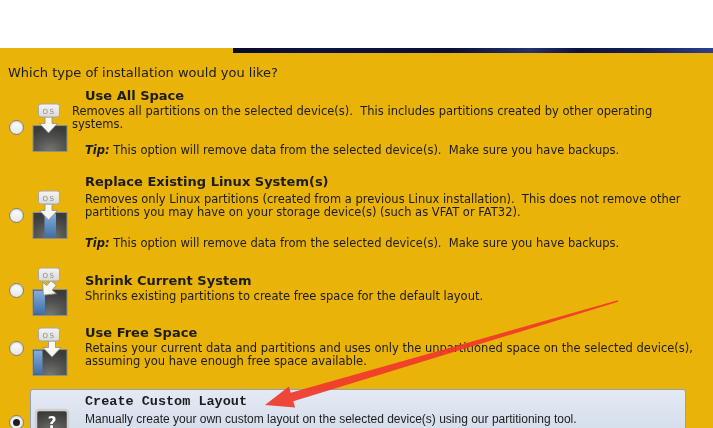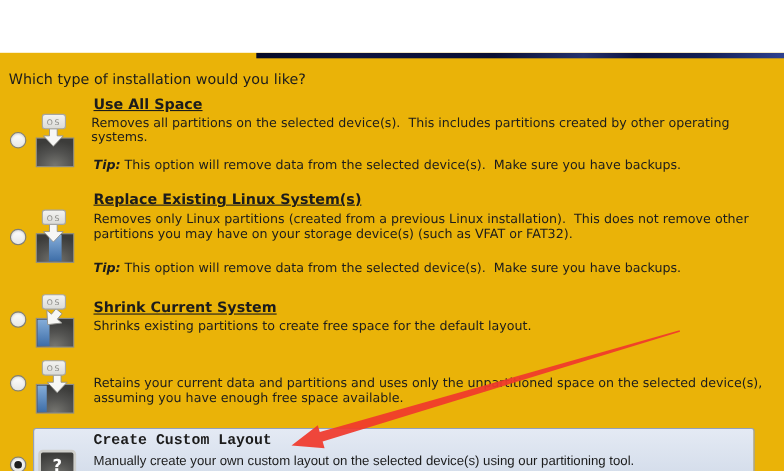--- a/index.html
+++ b/index.html
@@ -7,21 +7,21 @@
     position:relative; width:713px; height:428px;
     background:#eab308; overflow:hidden;
     font-family:"DejaVu Sans", sans-serif; color:#1c1c1c;margin-top:48px;
   }
   .topbar{
     position:absolute; left:233px; top:0; width:480px; height:5px;
     background:linear-gradient(90deg,#070b26 0%,#0d1340 18%,#0a0f33 45%,#25326e 62%,#0d1340 72%,#131f55 85%,#2e4190 100%);
   }
   .heading{ position:absolute; left:8px; top:17px; font-size:13px; }
   .abs{ position:absolute; }
-  .opt-title{ font-weight:bold; font-size:13px; white-space:nowrap;text-decoration:underline; }
+  .opt-title{ font-weight:bold; font-size:13px; white-space:nowrap; }
   .opt-desc{ font-size:11.5px; line-height:13px; width:618px; white-space:pre-wrap; }
   .opt-tip{ font-size:11.5px; white-space:pre-wrap; }
   .opt-tip b{ font-weight:bold;font-style:italic; }
   .radio{
     position:absolute; left:9px; width:13px; height:13px; border-radius:50%;
     border:1px solid #7e7e7a;
     background:linear-gradient(#ffffff,#e6e6e3);
     box-shadow:inset 0 1px 2px rgba(0,0,0,.18);
   }
   .radio.sel::after{
@@ -74,21 +74,21 @@
   <span class="radio" style="top:72px"></span>
   <svg class="abs" style="left:31px;top:55px" width="38" height="50" viewBox="0 0 38 50">
     <rect x="2" y="22.5" width="34" height="26" fill="url(#gDrive)" stroke="#8e8e8a"></rect>
     <polygon points="14,14 21,14 21,20.5 26.5,20.5 17.5,30 8.5,20.5 14,20.5" fill="#f7f7f5" stroke="#8f8f8b" stroke-width="0.8"></polygon>
     <rect x="7.5" y="1" width="21" height="13" rx="2.5" fill="url(#gTag)" stroke="#a6a6a2"></rect>
     <text x="18" y="10.5" text-anchor="middle" font-size="7" fill="#8b8b87" letter-spacing="1.5">OS</text>
   </svg>
   <div class="abs" style="left:85px;top:40px">
     <div class="opt-title">Use All Space</div>
   </div>
-  <div class="abs opt-desc" style="left:83px;top:57px">Removes all partitions on the selected device(s).  This includes partitions created by other operating systems.</div>
+  <div class="abs opt-desc" style="left:72px;top:57px">Removes all partitions on the selected device(s).  This includes partitions created by other operating systems.</div>
   <div class="abs opt-tip" style="left:85px;top:95px"><b>Tip:</b><span> This option will remove data from the selected device(s).  Make sure you have backups.</span></div>
 
   <span class="radio" style="top:160px"></span>
   <svg class="abs" style="left:31px;top:142px" width="38" height="50" viewBox="0 0 38 50">
     <rect x="2" y="22.5" width="34" height="26" fill="url(#gDrive)" stroke="#8e8e8a"></rect>
     <rect x="13.5" y="23.5" width="11.5" height="24" fill="url(#gBlue)"></rect>
     <polygon points="14,14 21,14 21,20.5 26.5,20.5 17.5,30 8.5,20.5 14,20.5" fill="#f7f7f5" stroke="#8f8f8b" stroke-width="0.8"></polygon>
     <rect x="7.5" y="1" width="21" height="13" rx="2.5" fill="url(#gTag)" stroke="#a6a6a2"></rect>
     <text x="18" y="10.5" text-anchor="middle" font-size="7" fill="#8b8b87" letter-spacing="1.5">OS</text>
   </svg>
@@ -116,20 +116,23 @@
   <span class="radio" style="top:293px"></span>
   <svg class="abs" style="left:31px;top:279px" width="38" height="50" viewBox="0 0 38 50">
     <rect x="2" y="22.5" width="34" height="26" fill="url(#gDrive)" stroke="#8e8e8a"></rect>
     <rect x="3" y="23.5" width="8.5" height="24" fill="url(#gBlue)"></rect>
     <g transform="translate(3.5 0)">
       <polygon points="14,14 21,14 21,20.5 26.5,20.5 17.5,30 8.5,20.5 14,20.5" fill="#f7f7f5" stroke="#8f8f8b" stroke-width="0.8"></polygon>
     </g>
     <rect x="7.5" y="1" width="21" height="13" rx="2.5" fill="url(#gTag)" stroke="#a6a6a2"></rect>
     <text x="18" y="10.5" text-anchor="middle" font-size="7" fill="#8b8b87" letter-spacing="1.5">OS</text>
   </svg>
+  <div class="abs" style="left:85px;top:277px">
+    <div class="opt-title">Use Free Space</div>
+  </div>
   <div class="abs opt-desc" style="left:85px;top:294px">Retains your current data and partitions and uses only the unpartitioned space on the selected device(s), assuming you have enough free space available.</div>
 
   <div class="hl-box"></div>
   <span class="radio sel" style="top:367px"></span>
   <svg class="abs" style="left:34px;top:360px" width="36" height="27" viewBox="0 0 36 27">
     <rect x="2" y="2" width="32" height="23" rx="3" fill="url(#gDrive)" stroke="#cfcfcb" stroke-width="2.5"></rect>
     <text x="18" y="20" text-anchor="middle" font-size="15" font-weight="bold" fill="#ffffff">?</text>
   </svg>
   <div class="abs" style="left:85px;top:346px">
     <div class="hl-title">Create Custom Layout</div>

